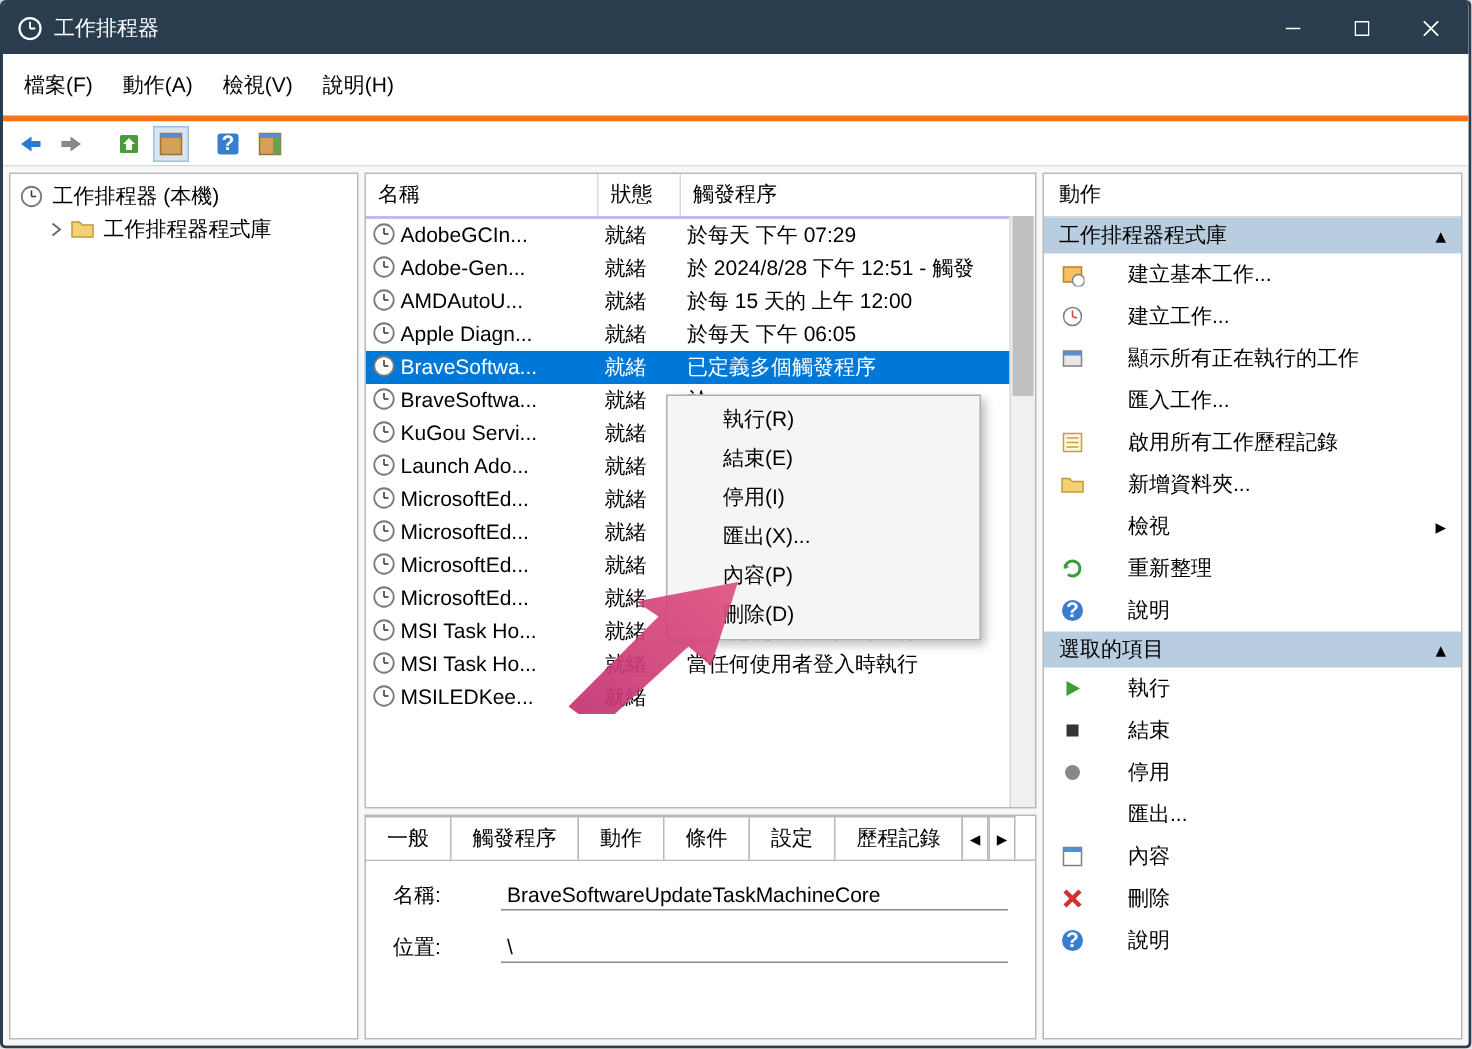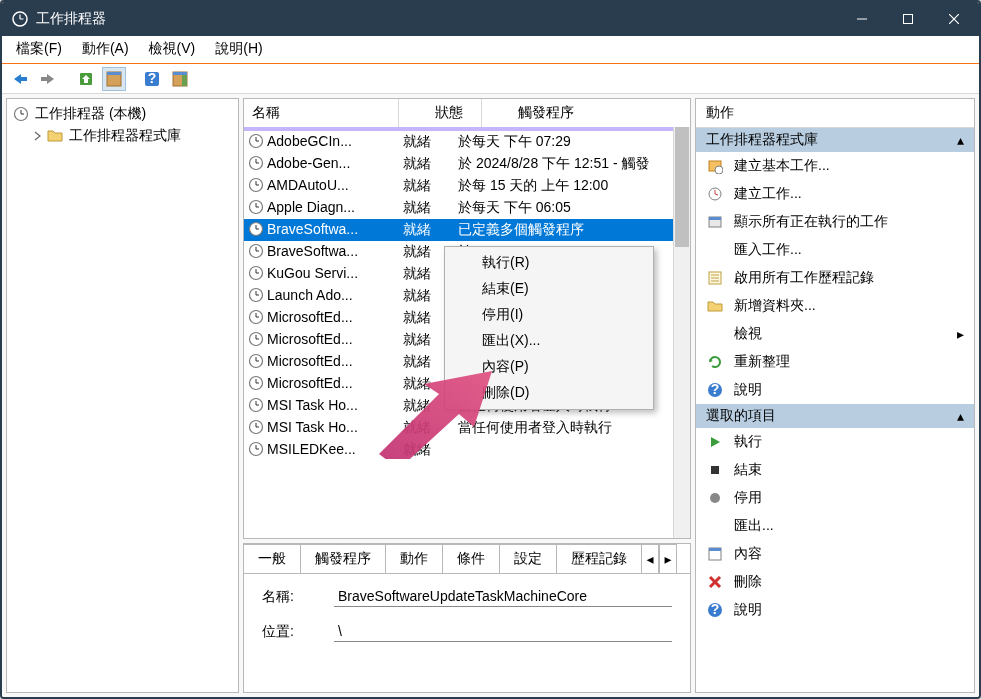--- a/index.html
+++ b/index.html
@@ -6,39 +6,39 @@
 body { background: #d0d0d0; overflow: hidden; }
 
 .window { width: 981px; height: 699px; background: #e5e5e5; border: 2px solid #2a3d4f; border-radius: 4px; overflow: hidden; display: flex; flex-direction: column; }
 
 .titlebar { background: #2a3d4f; color: #fff; height: 34px; display: flex; align-items: center; padding: 0 2px; }
 .titlebar-icon { margin: 0 8px; }
 .titlebar-title { flex: 1; font-size: 14px; }
 .titlebar-btns { display: flex; }
 .titlebar-btn { width: 46px; height: 34px; display: flex; align-items: center; justify-content: center; color: #fff; }
 
-.menubar { background: #fff; height: 28px; display: flex; border-bottom: 1px solid #f97316; padding: 0 4px; }
+.menubar { background: #fff; height: 45px; display: flex; align-items: center; border-bottom: 4px solid #f97316; padding: 0 4px; }
 .menubar-item { padding: 4px 10px; }
 
 .toolbar { background: #fff; height: 30px; display: flex; align-items: center; border-bottom: 1px solid #d8d8d8; padding: 0 6px; gap: 4px; }
 .toolbar-btn { width: 24px; height: 24px; display: flex; align-items: center; justify-content: center; border: 1px solid transparent; }
 .toolbar-btn.sel { background: #d8e6f2; border-color: #a0c0dc; }
 
 .body { flex: 1; display: flex; overflow: hidden; background: #f8f8f8; }
 
 .tree-pane { width: 233px; background: #fff; border: 1px solid #b8b8b8; margin: 4px 2px 4px 4px; padding: 4px 2px; }
 .tree-row { display: flex; align-items: center; padding: 2px 4px; gap: 4px; }
 .tree-row.child { padding-left: 24px; }
 .tree-ico { width: 18px; height: 16px; }
 
 .center-pane { flex: 1; display: flex; flex-direction: column; margin: 4px 2px; gap: 4px; }
 
 .task-list-wrap { flex: 1; background: #fff; border: 1px solid #b8b8b8; position: relative; overflow: hidden; }
 .task-list { height: 100%; display: flex; flex-direction: column; }
-.task-header { display: flex; background: #fff; border-bottom: 4px solid #c4b5fd; font-size: 14px; gap: 28px; }
+.task-header { display: flex; background: #fff; border-bottom: 2px solid #c4b5fd; font-size: 14px; }
 .th-col { padding: 5px 8px; border-right: 1px solid #d8d8d8; }
 .task-rows { flex: 1; overflow: hidden; }
 .task-row { display: flex; align-items: flex-start; padding: 2px 4px; }
 .task-row.selected { background: #0078d7; color: #fff; }
 .td-name { width: 155px; display: flex; align-items: center; gap: 3px; overflow: hidden; white-space: nowrap; }
 .td-status { width: 55px; white-space: nowrap; }
 .td-trigger { flex: 1; white-space: nowrap; overflow: hidden; }
 .task-clock { flex-shrink: 0; }
 
 .vscroll { position: absolute; right: 0; top: 28px; bottom: 0; width: 17px; background: #f0f0f0; border-left: 1px solid #d8d8d8; }
@@ -50,21 +50,21 @@
 .tab:first-child { border-left: none; }
 .tab-scroll { width: 18px; display: flex; align-items: center; justify-content: center; border: 1px solid #b8b8b8; border-bottom: none; }
 .detail-body { border-top: 1px solid #b8b8b8; padding: 12px 18px; }
 .detail-row { display: flex; align-items: center; margin-bottom: 14px; }
 .detail-label { width: 72px; }
 .detail-value { flex: 1; border-bottom: 1px solid #888; padding: 2px 4px; }
 
 .action-pane { width: 280px; background: #fff; border: 1px solid #b8b8b8; margin: 4px 4px 4px 2px; overflow: hidden; }
 .action-title { padding: 5px 10px; font-size: 14px; border-bottom: 1px solid #d8d8d8; }
 .action-section-head { background: #b8cde0; padding: 3px 10px; display: flex; align-items: center; justify-content: space-between; }
-.action-item { display: flex; align-items: center; padding: 5px 10px; gap: 10px; }
+.action-item { display: flex; align-items: center; padding: 5px 10px; gap: 28px; }
 .action-icon { width: 18px; height: 18px; display: flex; align-items: center; justify-content: center; flex-shrink: 0; }
 
 .ctx-menu { position: absolute; background: #f5f5f5; border: 1px solid #b0b0b0; box-shadow: 3px 3px 6px rgba(0,0,0,0.25); padding: 3px; z-index: 100; width: 210px; }
 .ctx-item { padding: 4px 18px 4px 34px; text-align: left; }
 
 .arrow-overlay { position: absolute; z-index: 200; pointer-events: none; }
 
 svg { display: block; }
 </style>
 </head>

